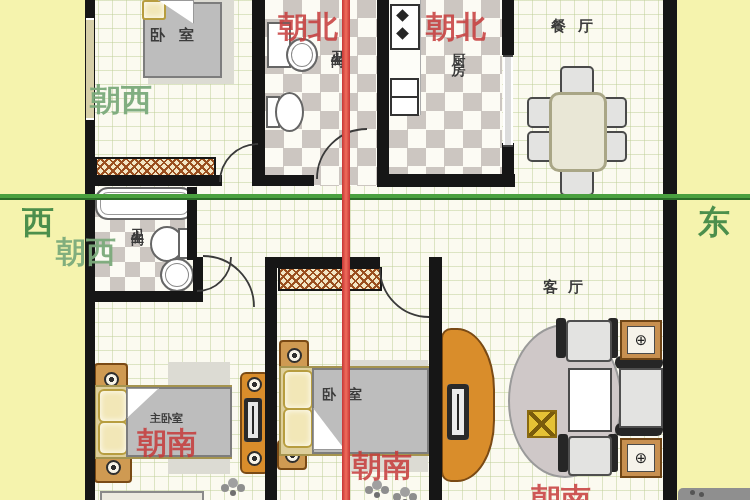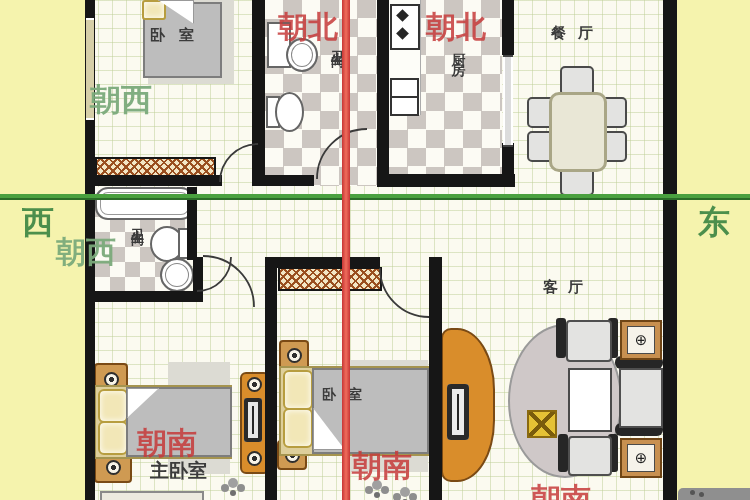--- a/index.html
+++ b/index.html
@@ -150,24 +150,24 @@
   <div class="abs ptable" style="left:620px;top:320px;width:38px;height:36px;">
     <span class="ptable-inner">⊕</span>
     </div>
   <div class="abs ptable" style="left:620px;top:438px;width:38px;height:36px;">
     <span class="ptable-inner">⊕</span>
     </div>
 
   <div class="room-lbl" style="left:150px;top:28px;letter-spacing:14px;">卧室</div>
   <div class="room-lbl vtext" style="left:331px;top:40px;font-size:13px;">卫生间</div>
   <div class="room-lbl vtext" style="left:452px;top:42px;font-size:14px;letter-spacing:8px;">厨房</div>
-  <div class="room-lbl" style="left:551px;top:26px;letter-spacing:12px;">餐厅</div>
+  <div class="room-lbl" style="left:551px;top:19px;letter-spacing:12px;">餐厅</div>
   <div class="room-lbl vtext" style="left:131px;top:218px;font-size:13px;">卫生间</div>
   <div class="room-lbl" style="left:543px;top:280px;letter-spacing:10px;">客厅</div>
-  <div class="room-lbl" style="left:150px;top:413px;font-size:19px;margin-top:48px;">主卧室</div>
+  <div class="room-lbl" style="left:150px;top:413px;font-size:11px;">主卧室</div>
   <div class="room-lbl" style="left:322px;top:387px;font-size:14px;letter-spacing:12px;">卧室</div>
 
   <div class="abs wall" style="left:85px;top:0;width:10px;height:500px;"></div>
   <div class="abs win-v" style="left:86px;top:18px;width:8px;height:98px;"></div>
   <div class="abs wall" style="left:663px;top:0;width:14px;height:500px;"></div>
   <div class="abs wall" style="left:252px;top:0;width:13px;height:186px;"></div>
   <div class="abs wall" style="left:85px;top:175px;width:137px;height:11px;"></div>
   <div class="abs wall" style="left:252px;top:175px;width:62px;height:11px;"></div>
   <div class="abs wall" style="left:377px;top:0;width:12px;height:187px;"></div>
   <div class="abs wall" style="left:377px;top:174px;width:138px;height:13px;"></div>

